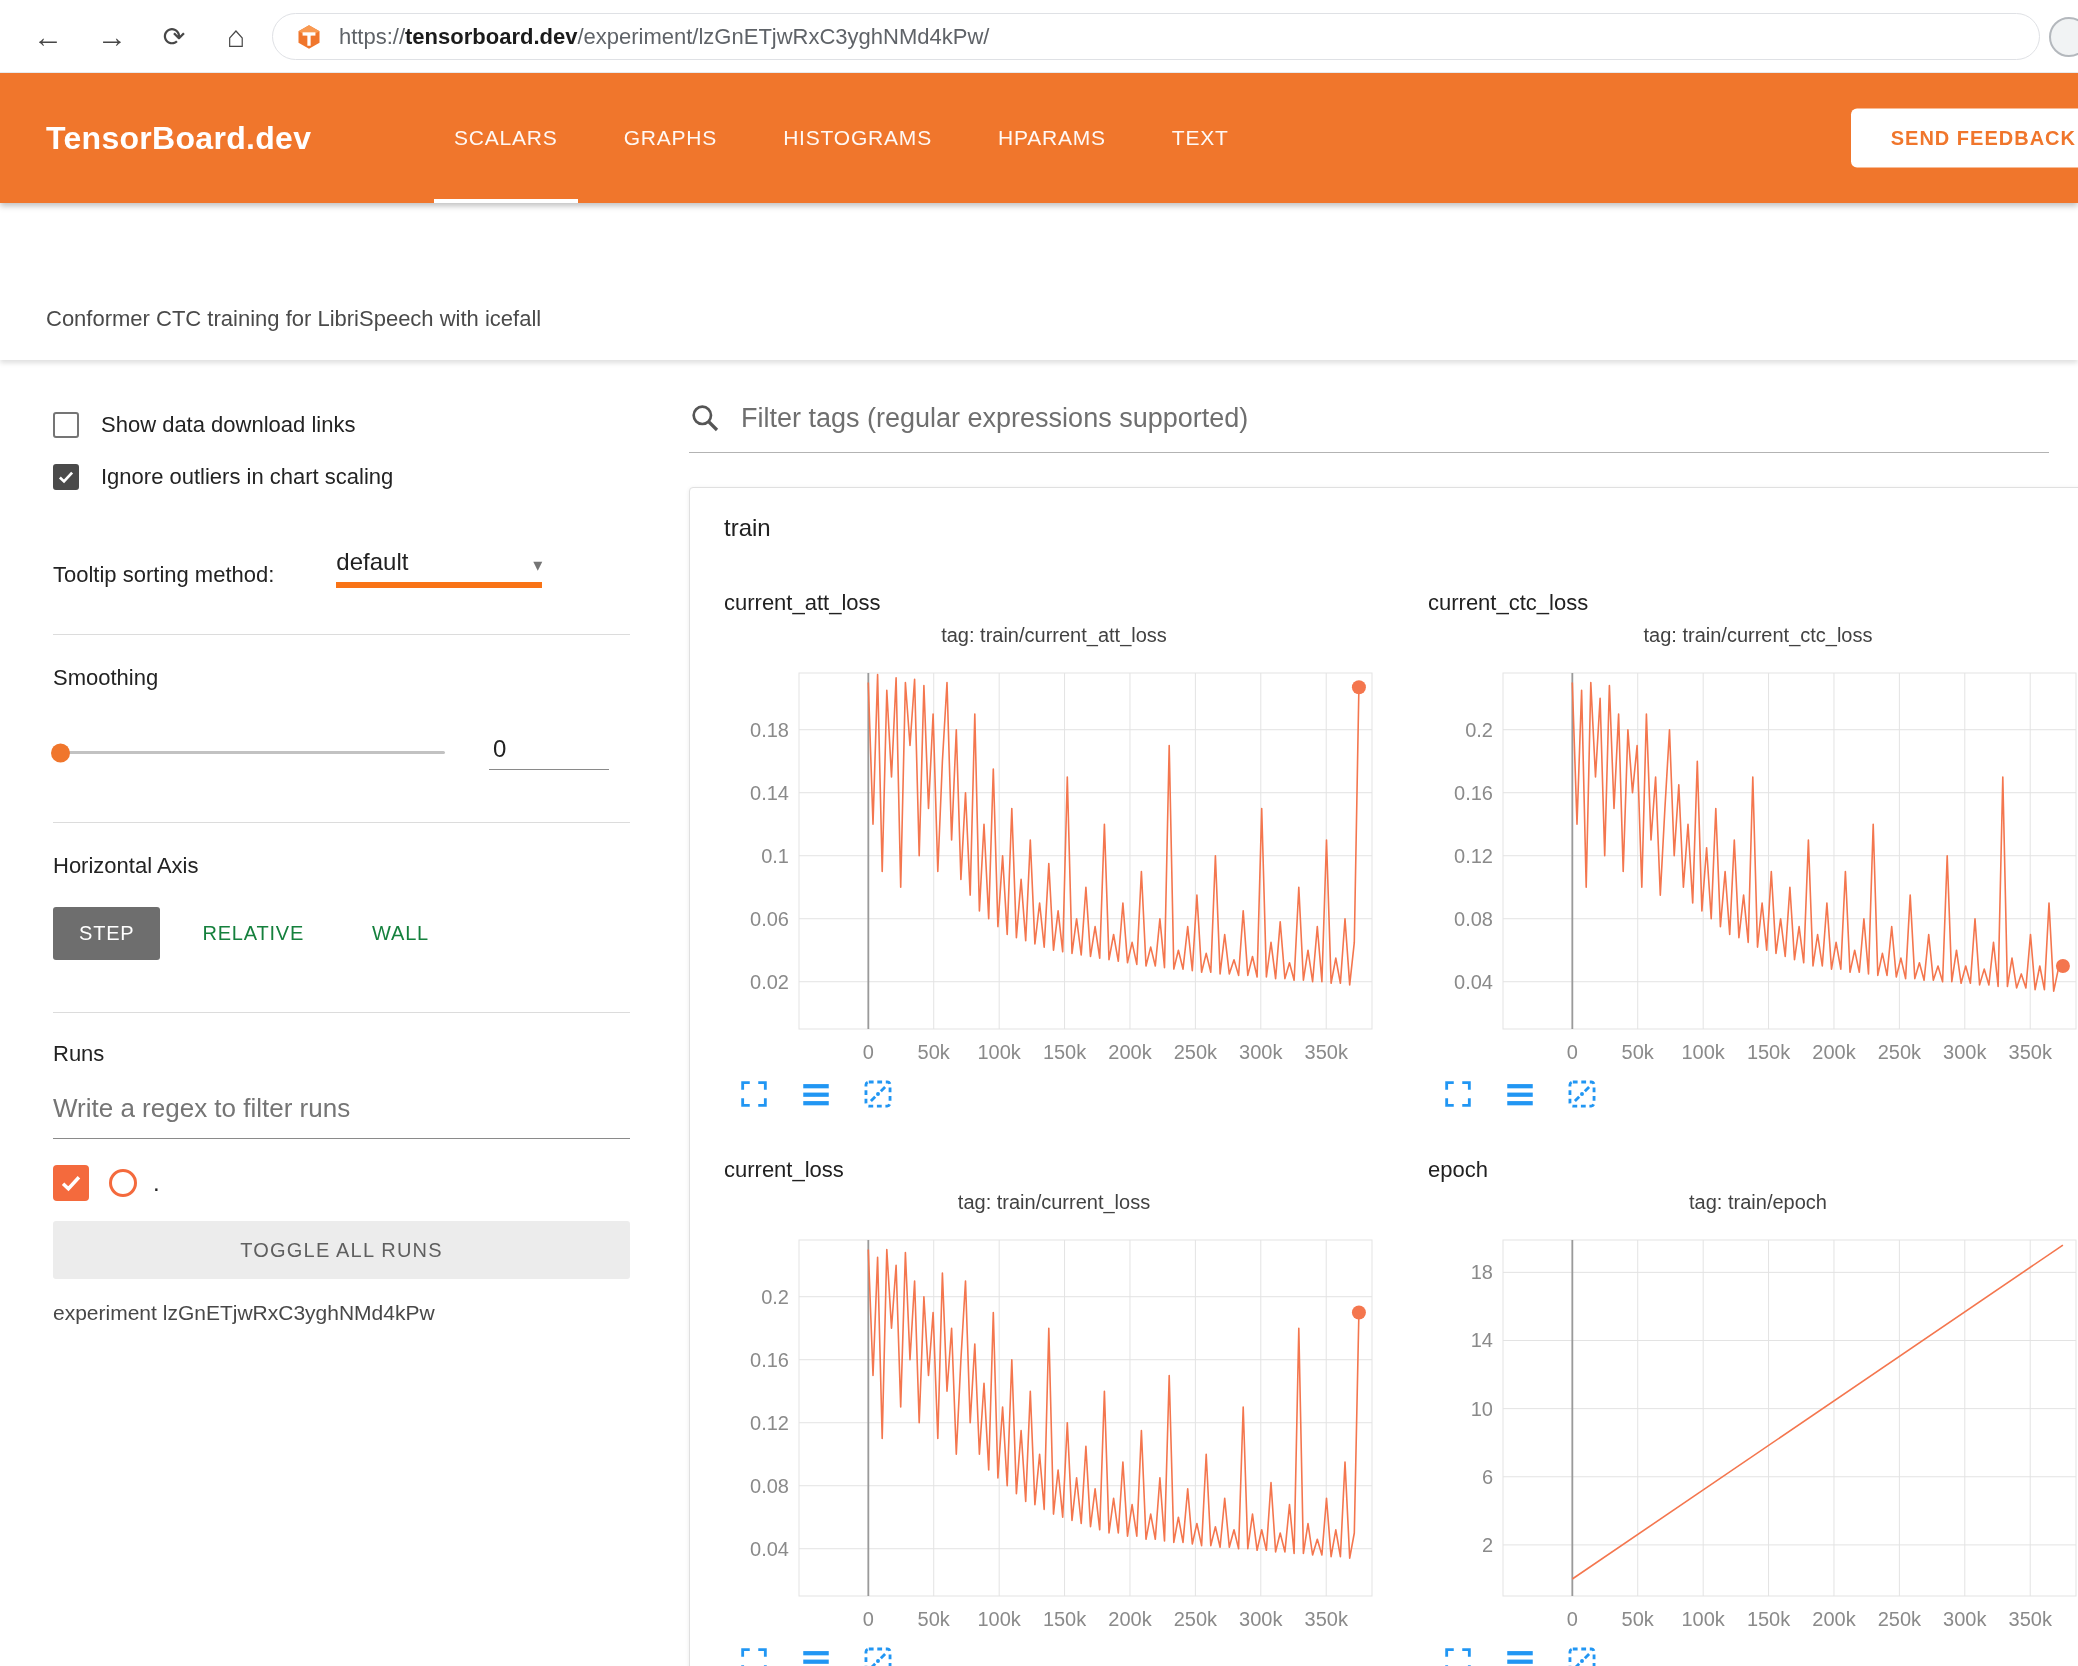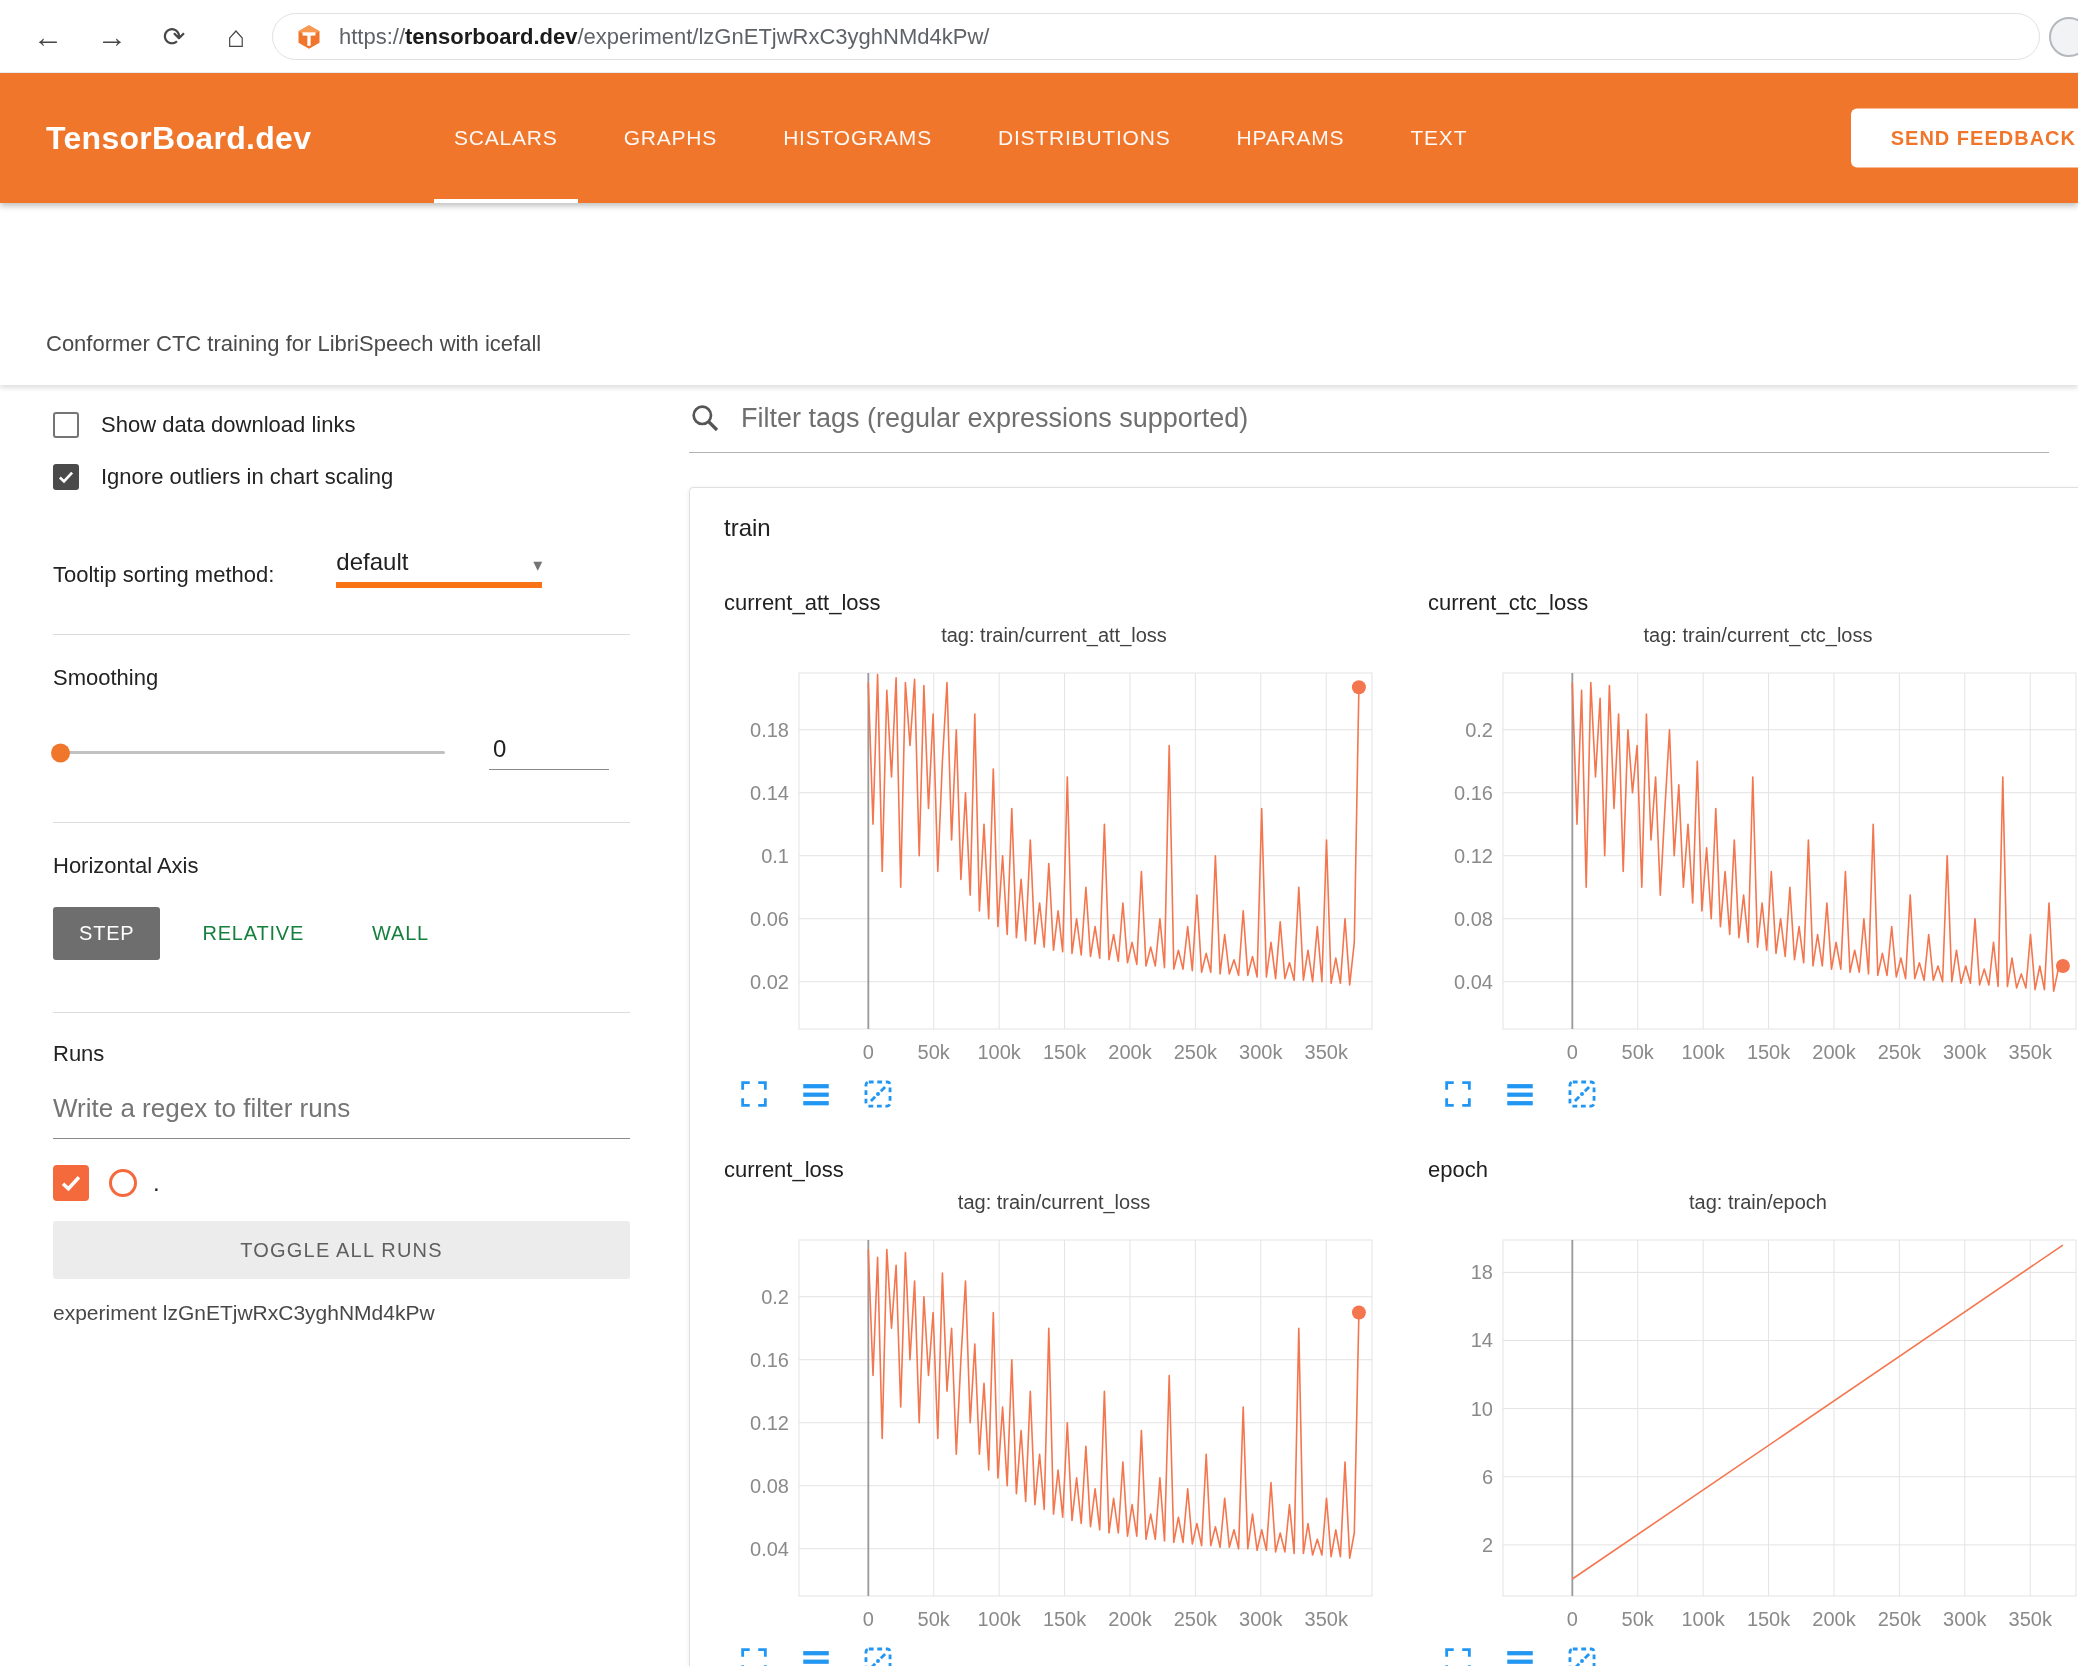--- a/index.html
+++ b/index.html
@@ -21,21 +21,21 @@
 
   
   .app-header { position:absolute; top:73px; left:0; width:2078px; height:130px; background:#f0762c; z-index:20; box-shadow:0 3px 6px rgba(0,0,0,0.25); }
   .brand { position:absolute; left:46px; top:0; height:130px; display:flex; align-items:center; color:#fff; font-size:32px; font-weight:bold; letter-spacing:0.3px; }
   .tabs { position:absolute; left:428px; top:0; height:130px; display:flex; gap:14px; }
   .tab { position:relative; display:flex; align-items:center; padding:0 26px; color:rgba(255,255,255,0.95); font-size:21px; letter-spacing:0.8px; cursor:pointer; }
   .tab.active::after { content:""; position:absolute; left:6px; right:6px; bottom:0; height:4px; background:#fff; }
   .feedback-btn { position:absolute; right:-38px; top:50%; transform:translateY(-50%); background:#fff; color:#f0762c; font-size:20px; font-weight:bold; letter-spacing:1px; padding:18px 40px; border:none; border-radius:6px; cursor:pointer; }
 
   
-  .subtitle-bar { position:absolute; top:203px; left:0; width:2078px; height:182px; background:#fff; box-shadow:0 3px 5px rgba(0,0,0,0.13); z-index:10; }
+  .subtitle-bar { position:absolute; top:203px; left:0; width:2078px; height:157px; background:#fff; box-shadow:0 3px 5px rgba(0,0,0,0.13); z-index:10; }
   .subtitle-text { position:absolute; left:46px; bottom:28px; font-size:22px; color:#4a4a4a; }
 
   
   .content { position:absolute; top:360px; left:0; width:2078px; height:1024px; display:flex; background:#fff; }
 
   
   .sidebar { flex:none; width:660px; padding:52px 30px 0 53px; }
   .chk-row { display:flex; align-items:center; gap:22px; margin-bottom:26px; }
   .chk { width:26px; height:26px; border:2px solid #757575; border-radius:3px; background:#fff; flex:none; cursor:pointer; display:flex; align-items:center; justify-content:center; }
   .chk.checked { background:#4a4a4a; border-color:#4a4a4a; }
@@ -103,21 +103,20 @@
   </div>
   <div class="avatar"></div>
 </div>
 
 <div class="app-header">
   <div class="brand">TensorBoard.dev</div>
   <div class="tabs">
     <div class="tab active">SCALARS</div>
     <div class="tab">GRAPHS</div>
     <div class="tab">HISTOGRAMS</div>
-    <div class="tab">DISTRIBUTIONS</div>
     <div class="tab">HPARAMS</div>
     <div class="tab">TEXT</div>
   </div>
   <button class="feedback-btn">SEND FEEDBACK</button>
 </div>
 
 <div class="subtitle-bar">
   <div class="subtitle-text">Conformer CTC training for LibriSpeech with icefall</div>
 </div>
 

